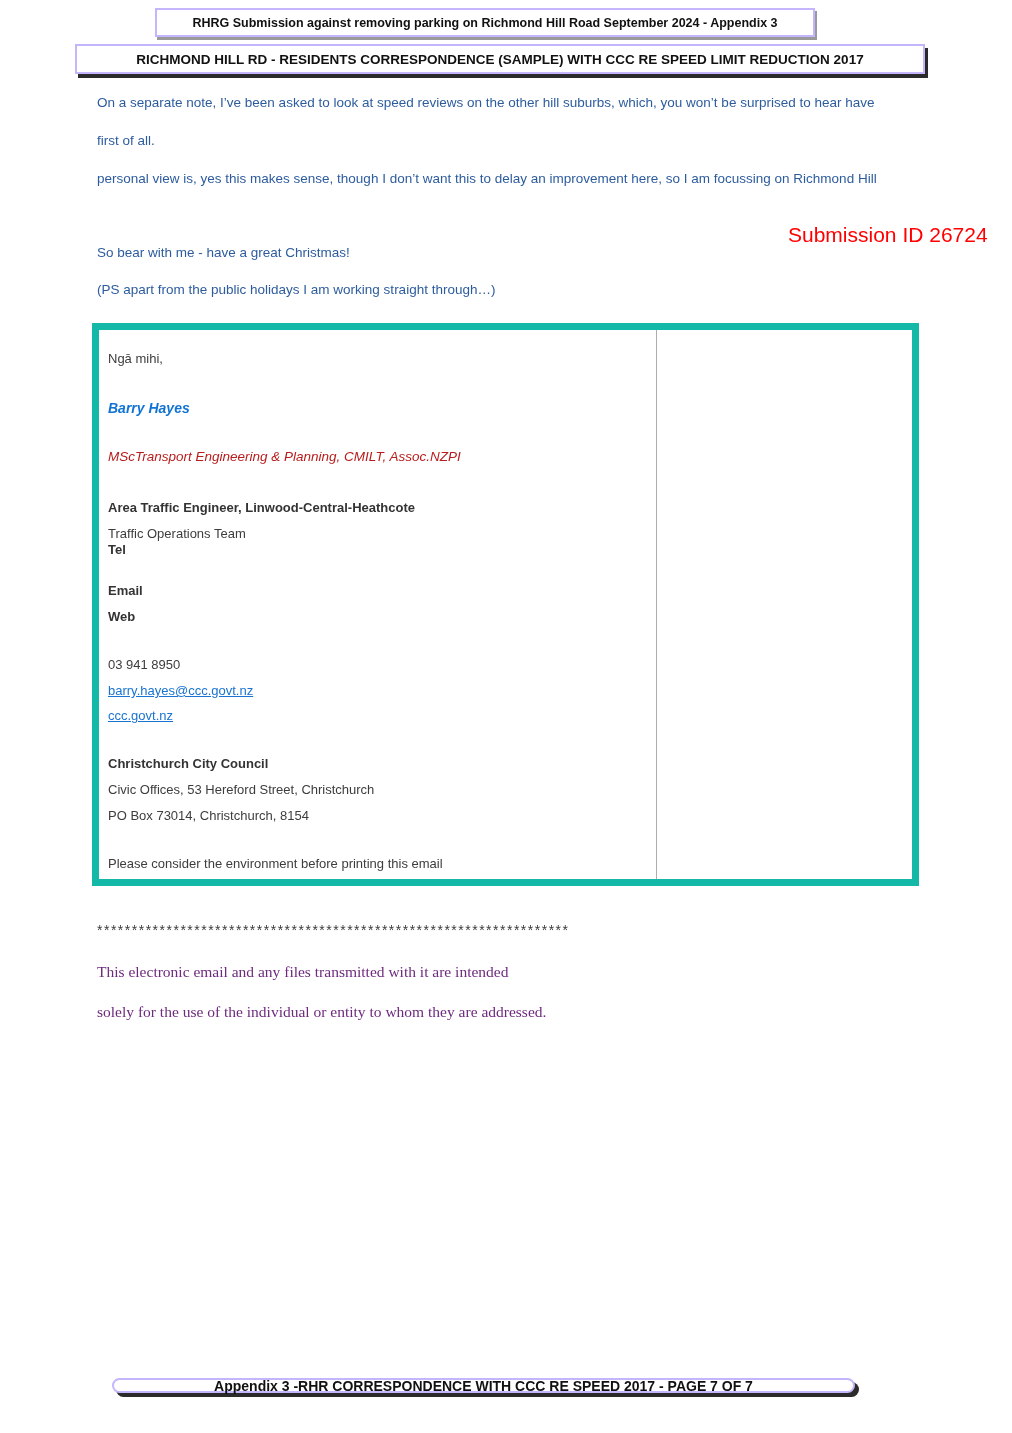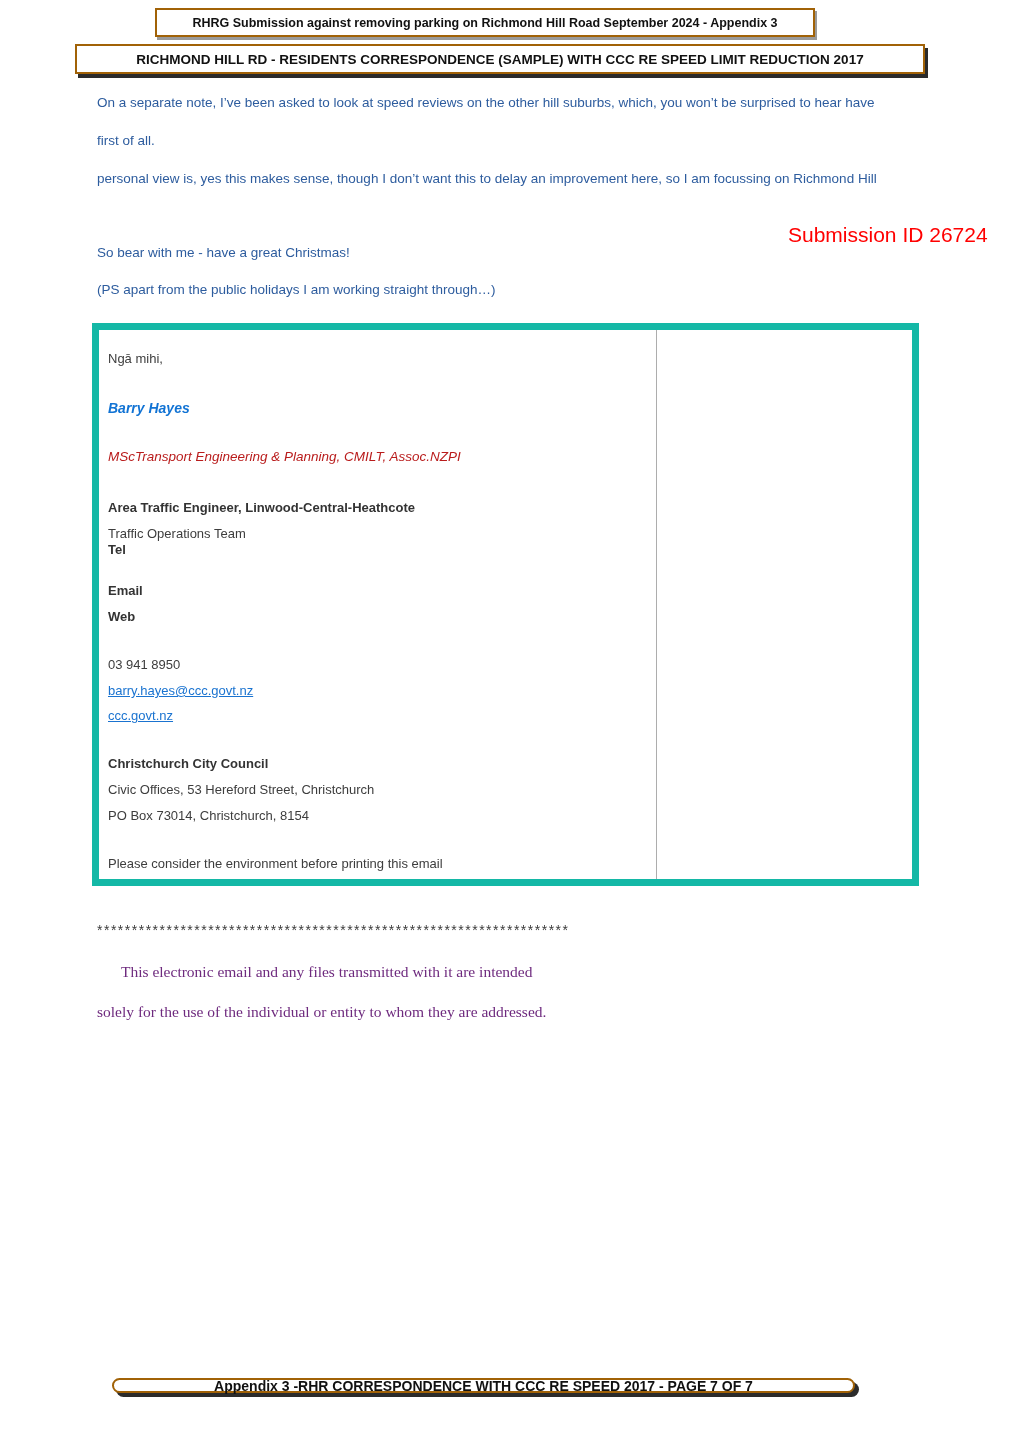--- a/index.html
+++ b/index.html
@@ -9,21 +9,21 @@
     width: 1012px; height: 1433px;
     position: relative;
     overflow: hidden;
     color: #3d3d3d;
   }
   .page { position: absolute; inset: 0; background: #ffffff; }
 
   
   .banner {
     position: absolute;
-    border: 2px solid #a16207;
+    border: 2px solid #c4b5fd;
     background: #ffffff;
     display: flex; align-items: center; justify-content: center;
     text-align: center;
     font-weight: bold;
     color: #111111;
   }
   .banner-top {
     left: 155px; top: 8px; width: 660px; height: 29px;
     font-size: 12.5px;
     box-shadow: 2px 3px 0 #9a9a9a;
@@ -100,21 +100,21 @@
     height: 20px; line-height: 20px;
     font-size: 14px; letter-spacing: 1.5px;
     color: #3a3a3a; white-space: nowrap;
   }
   .disclaimer-line {
     position: absolute; left: 97px;
     font-family: "Liberation Serif", serif;
     font-size: 15.5px; color: #6e2a7e;
     height: 20px; line-height: 20px; white-space: nowrap;
   }
-  .disclaimer-1 { top: 962px; margin-left: 24px; }
+  .disclaimer-1 { top: 962px; }
   .disclaimer-2 { top: 1002px; }
 </style>
 </head>
 <body>
 
 <div class="page">
 
   <div class="banner banner-top">
     <span>RHRG Submission against removing parking on Richmond Hill Road September 2024 - Appendix 3</span>
   </div>

